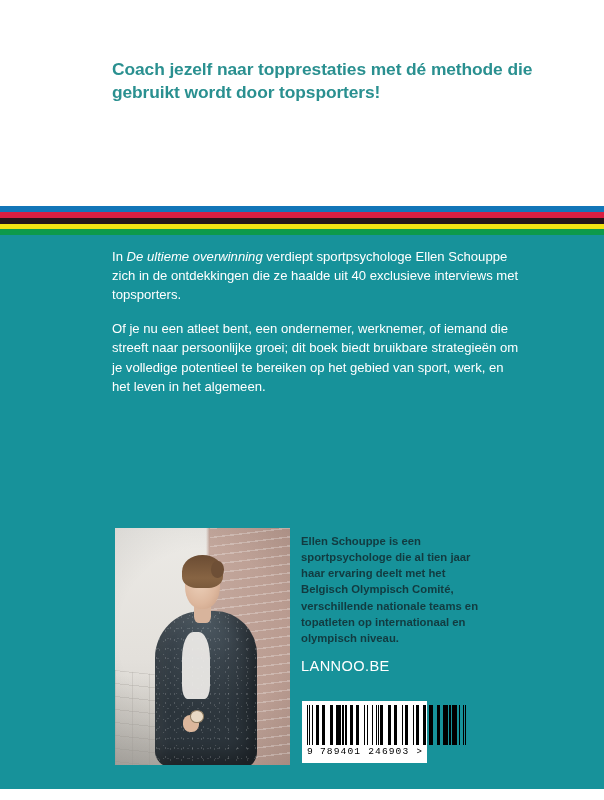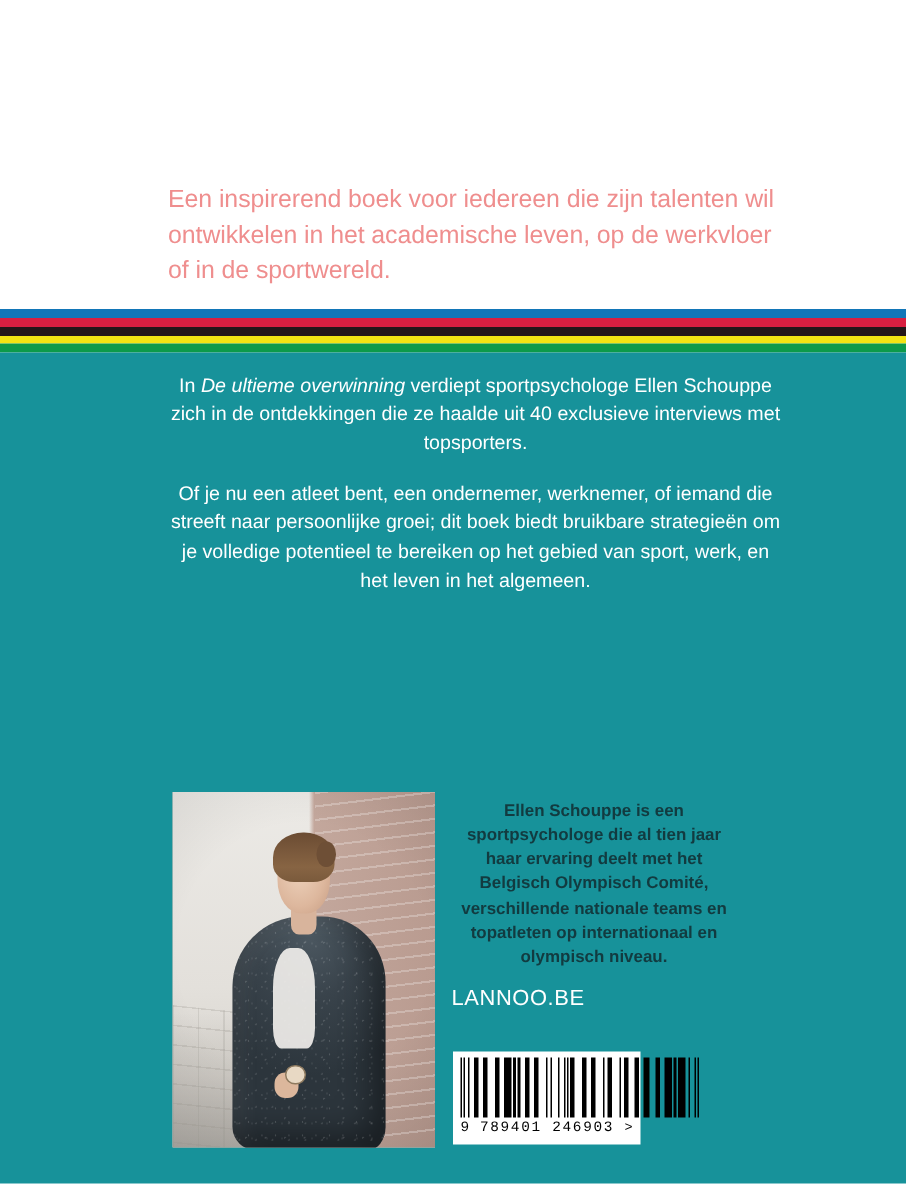--- a/index.html
+++ b/index.html
@@ -72,21 +72,20 @@
   .stripe.green  { height: 6px; background: #0d9a4a; }
 
   
   .main-section {
     position: absolute;
     left: 0;
     top: 235px;
     width: 604px;
     height: 554px;
     background: #17929a;
-    text-align: center;
   }
 
   .body-copy {
     position: absolute;
     left: 112px;
     top: 12px;
     width: 410px;
     color: #ffffff;
     font-size: 13.1px;
     line-height: 1.46;
@@ -314,21 +313,21 @@
   .barcode-digits .d-mid  { letter-spacing: 1.1px; }
   .barcode-digits .d-end  { letter-spacing: 1.1px; }
   .barcode-digits .d-gt   { font-size: 9px; }
 </style>
 </head>
 <body>
 
 <div class="page">
 
   <div class="top-section">
-    <div class="subhead">Een inspirerend boek voor iedereen die zijn talenten wil ontwikkelen in het academische leven, op de werkvloer of in de sportwereld.</div>
+    <div class="headline">Coach jezelf naar topprestaties met dé methode die gebruikt wordt door topsporters!</div>
   </div>
 
   <div class="stripes">
     <div class="stripe blue"></div>
     <div class="stripe red"></div>
     <div class="stripe black"></div>
     <div class="stripe yellow"></div>
     <div class="stripe green"></div>
   </div>
 

